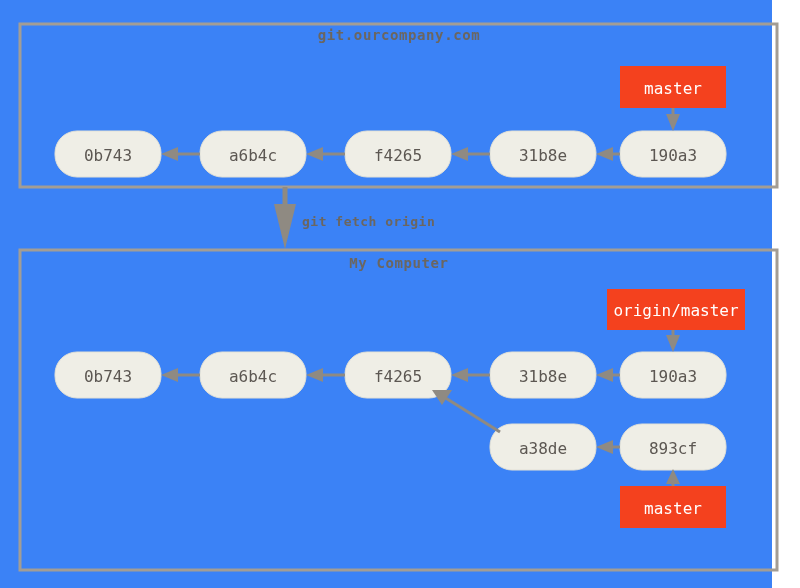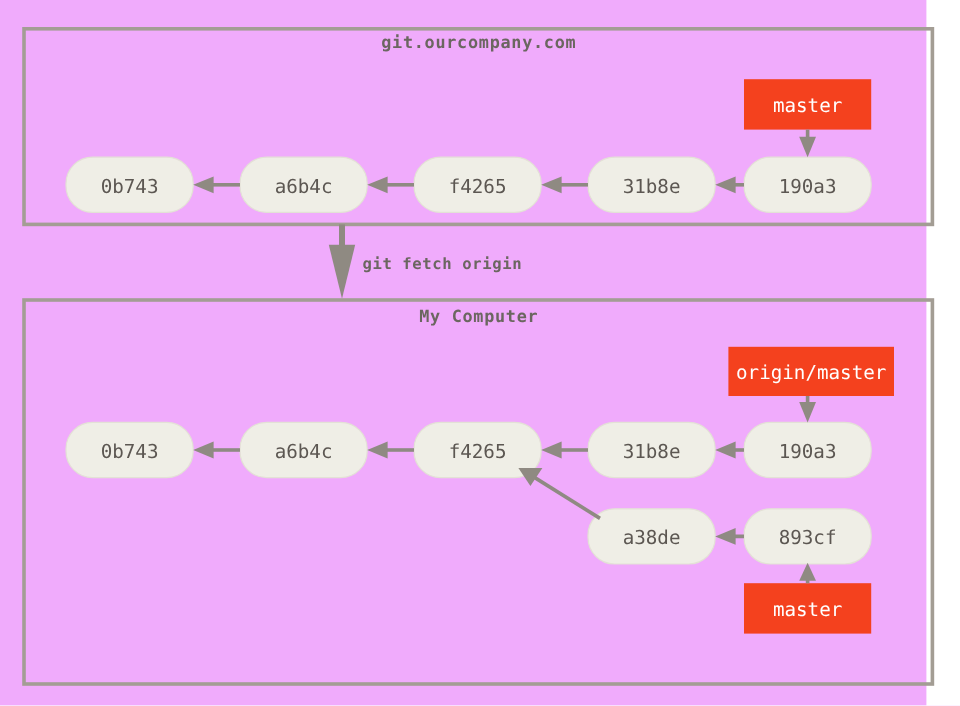--- a/index.html
+++ b/index.html
@@ -10,21 +10,21 @@
   body {
     width: 800px;
     height: 588px;
     font-family: "DejaVu Sans Mono", "Liberation Mono", monospace;
     overflow: hidden;
   }
   #diagram-root {
     position: relative;
     width: 772px;
     height: 588px;
-    background: #f0abfc;
+    background: #3b82f6;
   }
   svg#git-diagram {
     display: block;
     width: 800px;
     height: 588px;
   }
   .panel-box {
     fill: none;
     stroke: #a39d94;
     stroke-width: 3;

